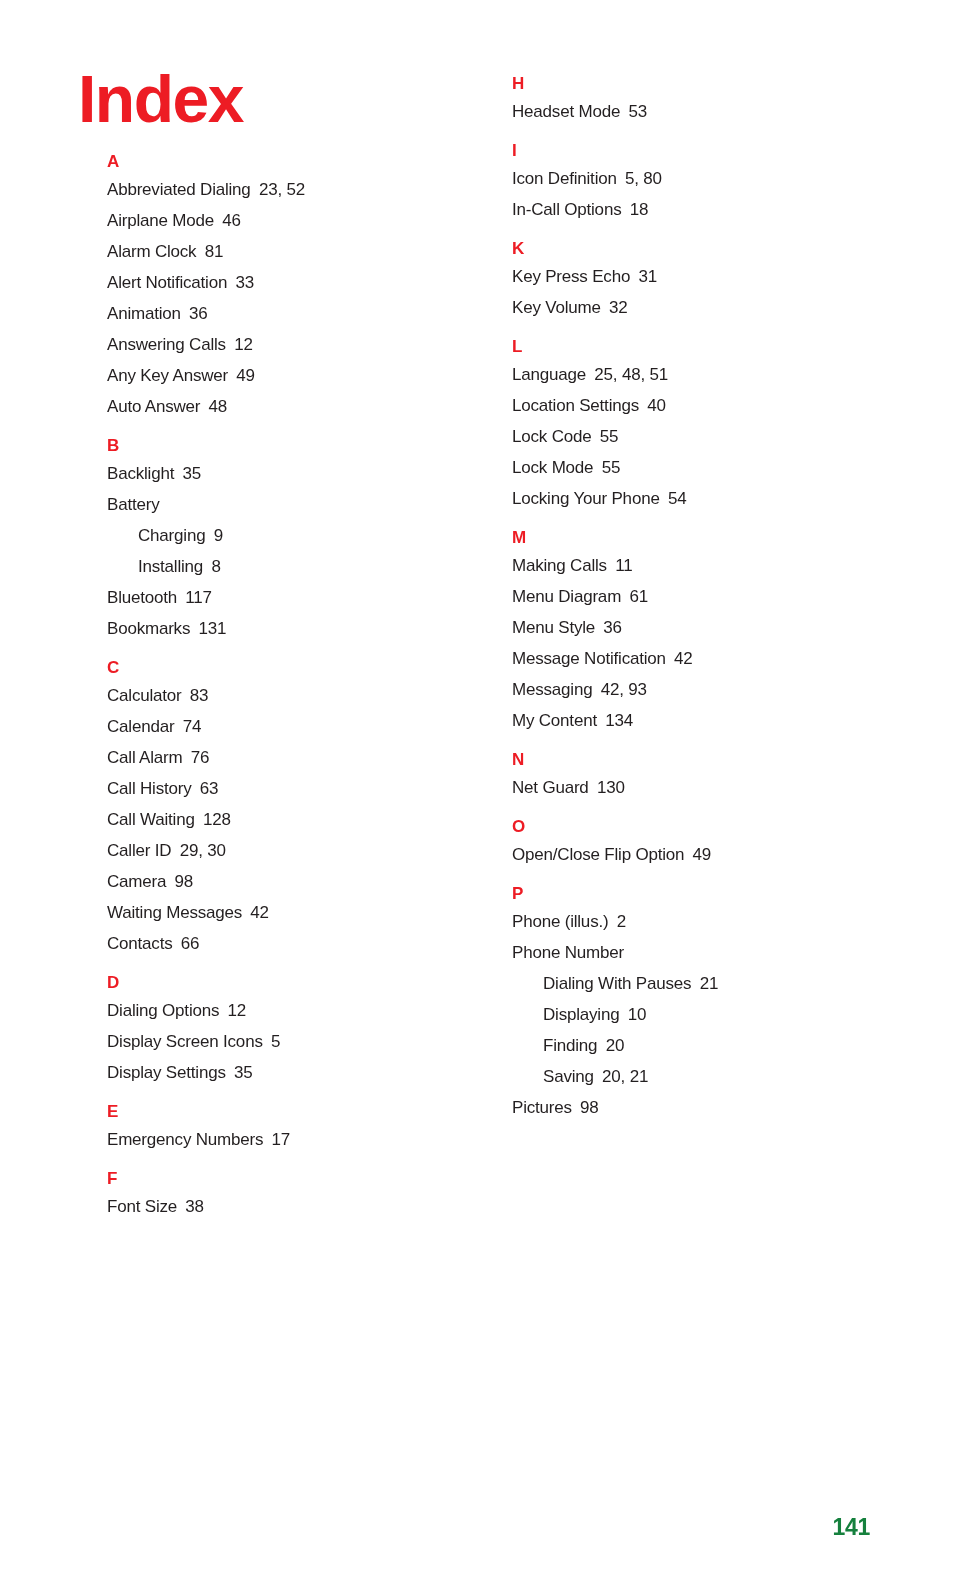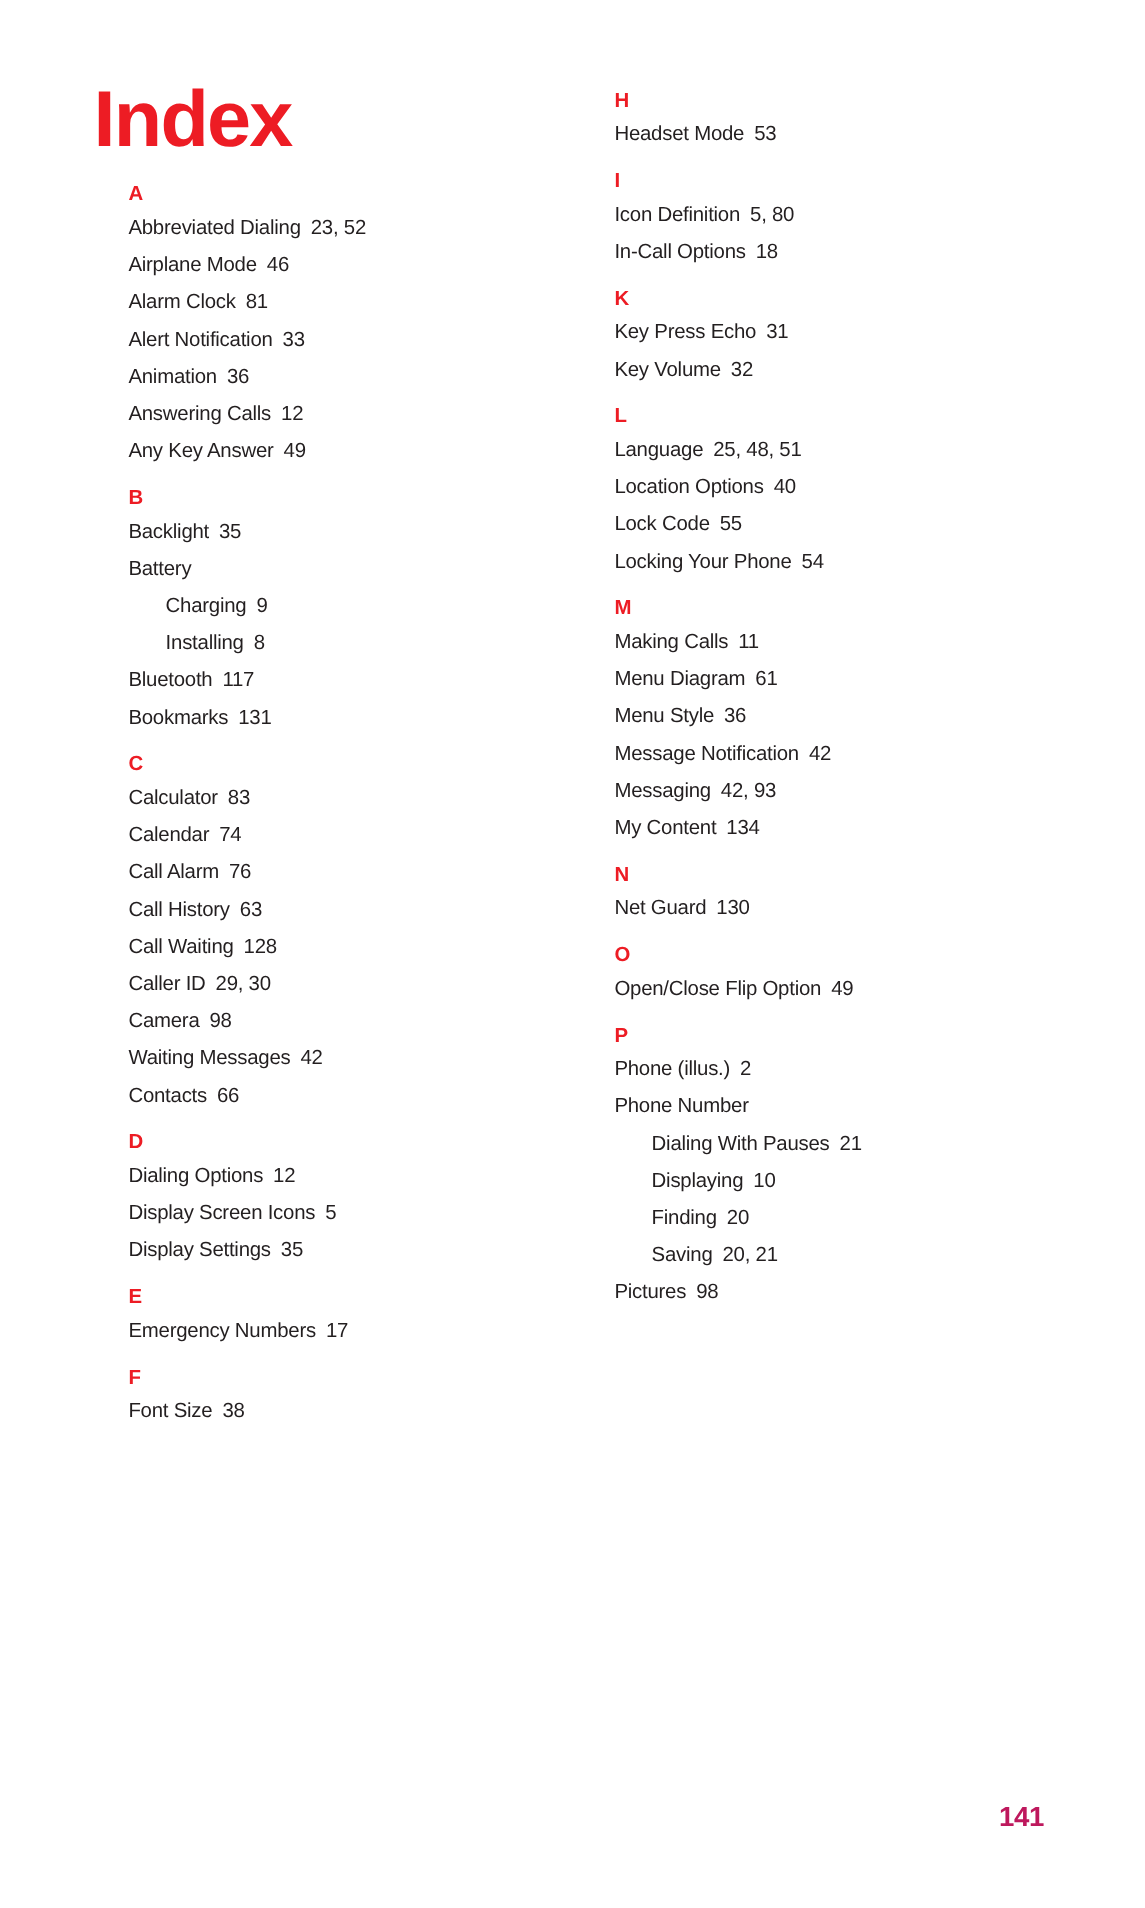--- a/index.html
+++ b/index.html
@@ -84,24 +84,24 @@
     
   }
   .entry-pages {
     
   }
 
   
   .folio {
     position: absolute;
     right: 84px;
-    bottom: 62px;
+    bottom: 49px;
     font-size: 23px;
     font-weight: bold;
-    color: #be185d;
+    color: #15803d;
     letter-spacing: -0.3px;
   }
 </style>
 </head>
 <body>
 
 <div class="page">
 
   <h1 class="page-title">Index</h1>
 
@@ -109,20 +109,21 @@
       <div class="section">
         <div class="section-letter">A</div>
         <ul class="entry-list">
           <li class="entry"><span class="entry-term">Abbreviated Dialing</span><span class="entry-pages"> 23, 52</span></li>
           <li class="entry"><span class="entry-term">Airplane Mode</span><span class="entry-pages"> 46</span></li>
           <li class="entry"><span class="entry-term">Alarm Clock</span><span class="entry-pages"> 81</span></li>
           <li class="entry"><span class="entry-term">Alert Notification</span><span class="entry-pages"> 33</span></li>
           <li class="entry"><span class="entry-term">Animation</span><span class="entry-pages"> 36</span></li>
           <li class="entry"><span class="entry-term">Answering Calls</span><span class="entry-pages"> 12</span></li>
           <li class="entry"><span class="entry-term">Any Key Answer</span><span class="entry-pages"> 49</span></li>
+          <li class="entry"><span class="entry-term">Auto Answer</span><span class="entry-pages"> 48</span></li>
         </ul>
       </div>
       <div class="section">
         <div class="section-letter">B</div>
         <ul class="entry-list">
           <li class="entry"><span class="entry-term">Backlight</span><span class="entry-pages"> 35</span></li>
           <li class="entry"><span class="entry-term">Battery</span></li>
           <li class="entry entry--sub"><span class="entry-term">Charging</span><span class="entry-pages"> 9</span></li>
           <li class="entry entry--sub"><span class="entry-term">Installing</span><span class="entry-pages"> 8</span></li>
           <li class="entry"><span class="entry-term">Bluetooth</span><span class="entry-pages"> 117</span></li>
@@ -183,22 +184,23 @@
         <div class="section-letter">K</div>
         <ul class="entry-list">
           <li class="entry"><span class="entry-term">Key Press Echo</span><span class="entry-pages"> 31</span></li>
           <li class="entry"><span class="entry-term">Key Volume</span><span class="entry-pages"> 32</span></li>
         </ul>
       </div>
       <div class="section">
         <div class="section-letter">L</div>
         <ul class="entry-list">
           <li class="entry"><span class="entry-term">Language</span><span class="entry-pages"> 25, 48, 51</span></li>
-          <li class="entry"><span class="entry-term">Location Options</span><span class="entry-pages"> 40</span></li>
+          <li class="entry"><span class="entry-term">Location Settings</span><span class="entry-pages"> 40</span></li>
           <li class="entry"><span class="entry-term">Lock Code</span><span class="entry-pages"> 55</span></li>
+          <li class="entry"><span class="entry-term">Lock Mode</span><span class="entry-pages"> 55</span></li>
           <li class="entry"><span class="entry-term">Locking Your Phone</span><span class="entry-pages"> 54</span></li>
         </ul>
       </div>
       <div class="section">
         <div class="section-letter">M</div>
         <ul class="entry-list">
           <li class="entry"><span class="entry-term">Making Calls</span><span class="entry-pages"> 11</span></li>
           <li class="entry"><span class="entry-term">Menu Diagram</span><span class="entry-pages"> 61</span></li>
           <li class="entry"><span class="entry-term">Menu Style</span><span class="entry-pages"> 36</span></li>
           <li class="entry"><span class="entry-term">Message Notification</span><span class="entry-pages"> 42</span></li>

